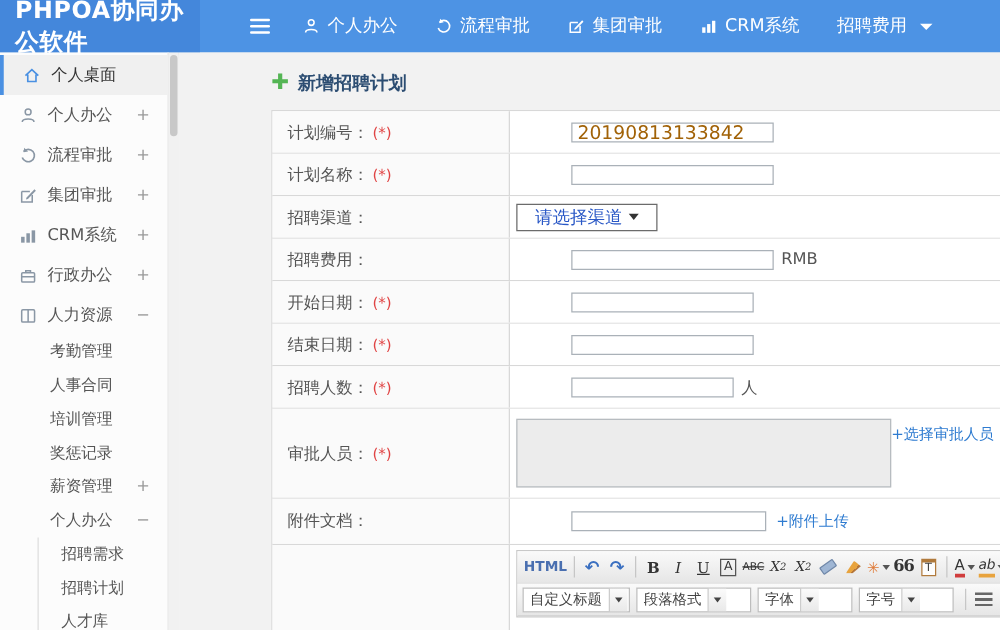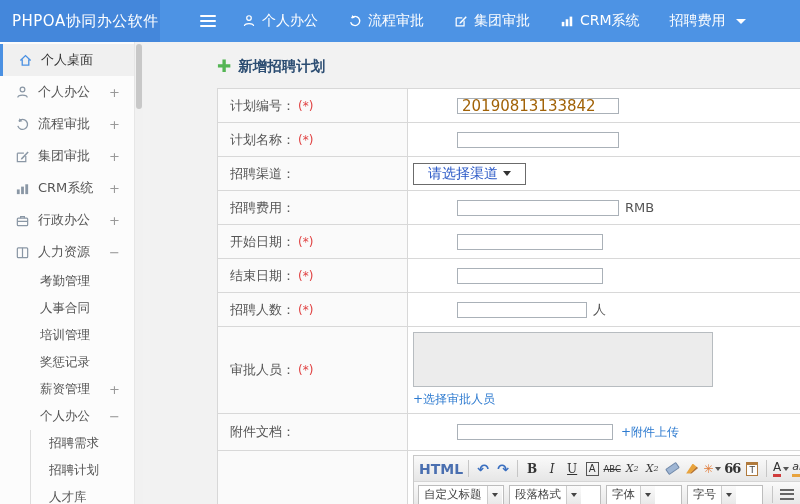--- a/index.html
+++ b/index.html
@@ -2,21 +2,21 @@
 <html><head>
 <meta charset="utf-8">
 <style>
   * { margin:0; padding:0; box-sizing:border-box; }
   html,body { width:800px; height:504px; overflow:hidden;
     font-family:"DejaVu Sans","Liberation Sans",sans-serif; background:#f2f2f2; }
 
   
   .topbar { height:42px; background:#4d93e4; display:flex; align-items:stretch; color:#fff; }
   .brand { width:160px; background:#4487db; display:flex; align-items:center;
-    padding-left:12px; font-size:15px; font-weight:normal; letter-spacing:.5px; }
+    padding-left:12px; font-size:19px; font-weight:bold; letter-spacing:.5px; }
   .topnav { display:flex; align-items:center; flex:1; }
   .hamburger { margin-left:40px; margin-right:26px; cursor:pointer; display:flex; flex-direction:column; gap:3px; }
   .hamburger i { display:block; width:16px; height:2px; background:#fff; border-radius:1px; }
   .nav-item { display:flex; align-items:center; gap:6px; font-size:14px; margin-right:30px; cursor:pointer; }
   .nav-item svg { display:block; }
   .caret { width:0; height:0; border-left:5px solid transparent; border-right:5px solid transparent;
     border-top:5px solid #fff; margin-left:4px; }
 
   
   .mainrow { display:flex; height:462px; box-shadow:inset 0 5px 6px -4px rgba(0,0,0,.25); }
@@ -51,34 +51,34 @@
   .fcell-r { flex:1; display:flex; align-items:center; padding:5px 0 5px 5px; background:#fff; }
   .h34 { min-height:34px; }
   input.txt { height:16px; border:1px solid #aab1b8; background:#fff; font-size:14px;
     color:#a16207; padding:0 4px; font-family:inherit;margin-left:44px; }
   .suffix { font-size:13px; color:#555; margin-left:6px;text-align:center; }
   .sel-box { display:inline-flex; align-items:center; border:1px solid #6b6b6b; background:#fff;
     height:22px; padding:0 14px; cursor:pointer; }
   .sel-box span { color:#2a58c6; font-size:14px; }
   .sel-box .dn { width:0; height:0; border-left:4px solid transparent; border-right:4px solid transparent;
     border-top:5px solid #333; margin-left:5px; }
-  .stack { display:flex; flex-direction:column; align-items:flex-start; }
+  .stack { display:flex; flex-direction:row; align-items:flex-start; }
   textarea.ta { width:300px; height:55px; background:#ececec; border:1px solid #b7bcc0; resize:none; }
   a.blnk { color:#2e7bd0; font-size:12px; text-decoration:none; cursor:pointer; }
   .mt4 { margin-top:4px; }
   .ml8 { margin-left:8px; }
 
   
   .editor { width:560px; border:1px solid #c9c9c9; background:#fff; }
   .etb { background:linear-gradient(#fafafa,#e6e6e6); border-bottom:1px solid #d5d5d5;
     padding:2px 4px; display:flex; align-items:center; flex-wrap:nowrap; height:26px; }
   .ebtn { display:inline-flex; align-items:center; justify-content:center; min-width:18px; height:20px;
     margin:0 1px; font-size:12px; color:#333; cursor:pointer; border-radius:2px; }
   .esep { width:1px; height:17px; background:#c6c6c6; margin:0 4px; }
-  .b-html { font-size:14px; font-weight:bold; color:#4a6fb0; }
+  .b-html { font-size:11px; font-weight:bold; color:#4a6fb0; }
   .b-undo,.b-redo { color:#3a6fc0; font-weight:bold; font-size:14px; }
   .b-bold { font-weight:bold; font-family:"DejaVu Serif","Liberation Serif",serif; }
   .b-italic { font-style:italic; font-family:"DejaVu Serif","Liberation Serif",serif; }
   .b-under { text-decoration:underline; font-family:"DejaVu Serif","Liberation Serif",serif; }
   .b-fontbox { border:1px solid #555; font-size:10px; padding:0 2px; height:14px; }
   .b-strike { font-size:8.5px; text-decoration:line-through; letter-spacing:0; }
   .b-supsub { font-size:11px; font-style:italic; font-family:"DejaVu Serif","Liberation Serif",serif; }
   .b-supsub sup,.b-supsub sub { font-size:8px; }
   .eraser { width:13px; height:7px; background:#9fb6d4; border:1px solid #6f87a8;
     transform:rotate(-35deg); border-radius:1px; }

